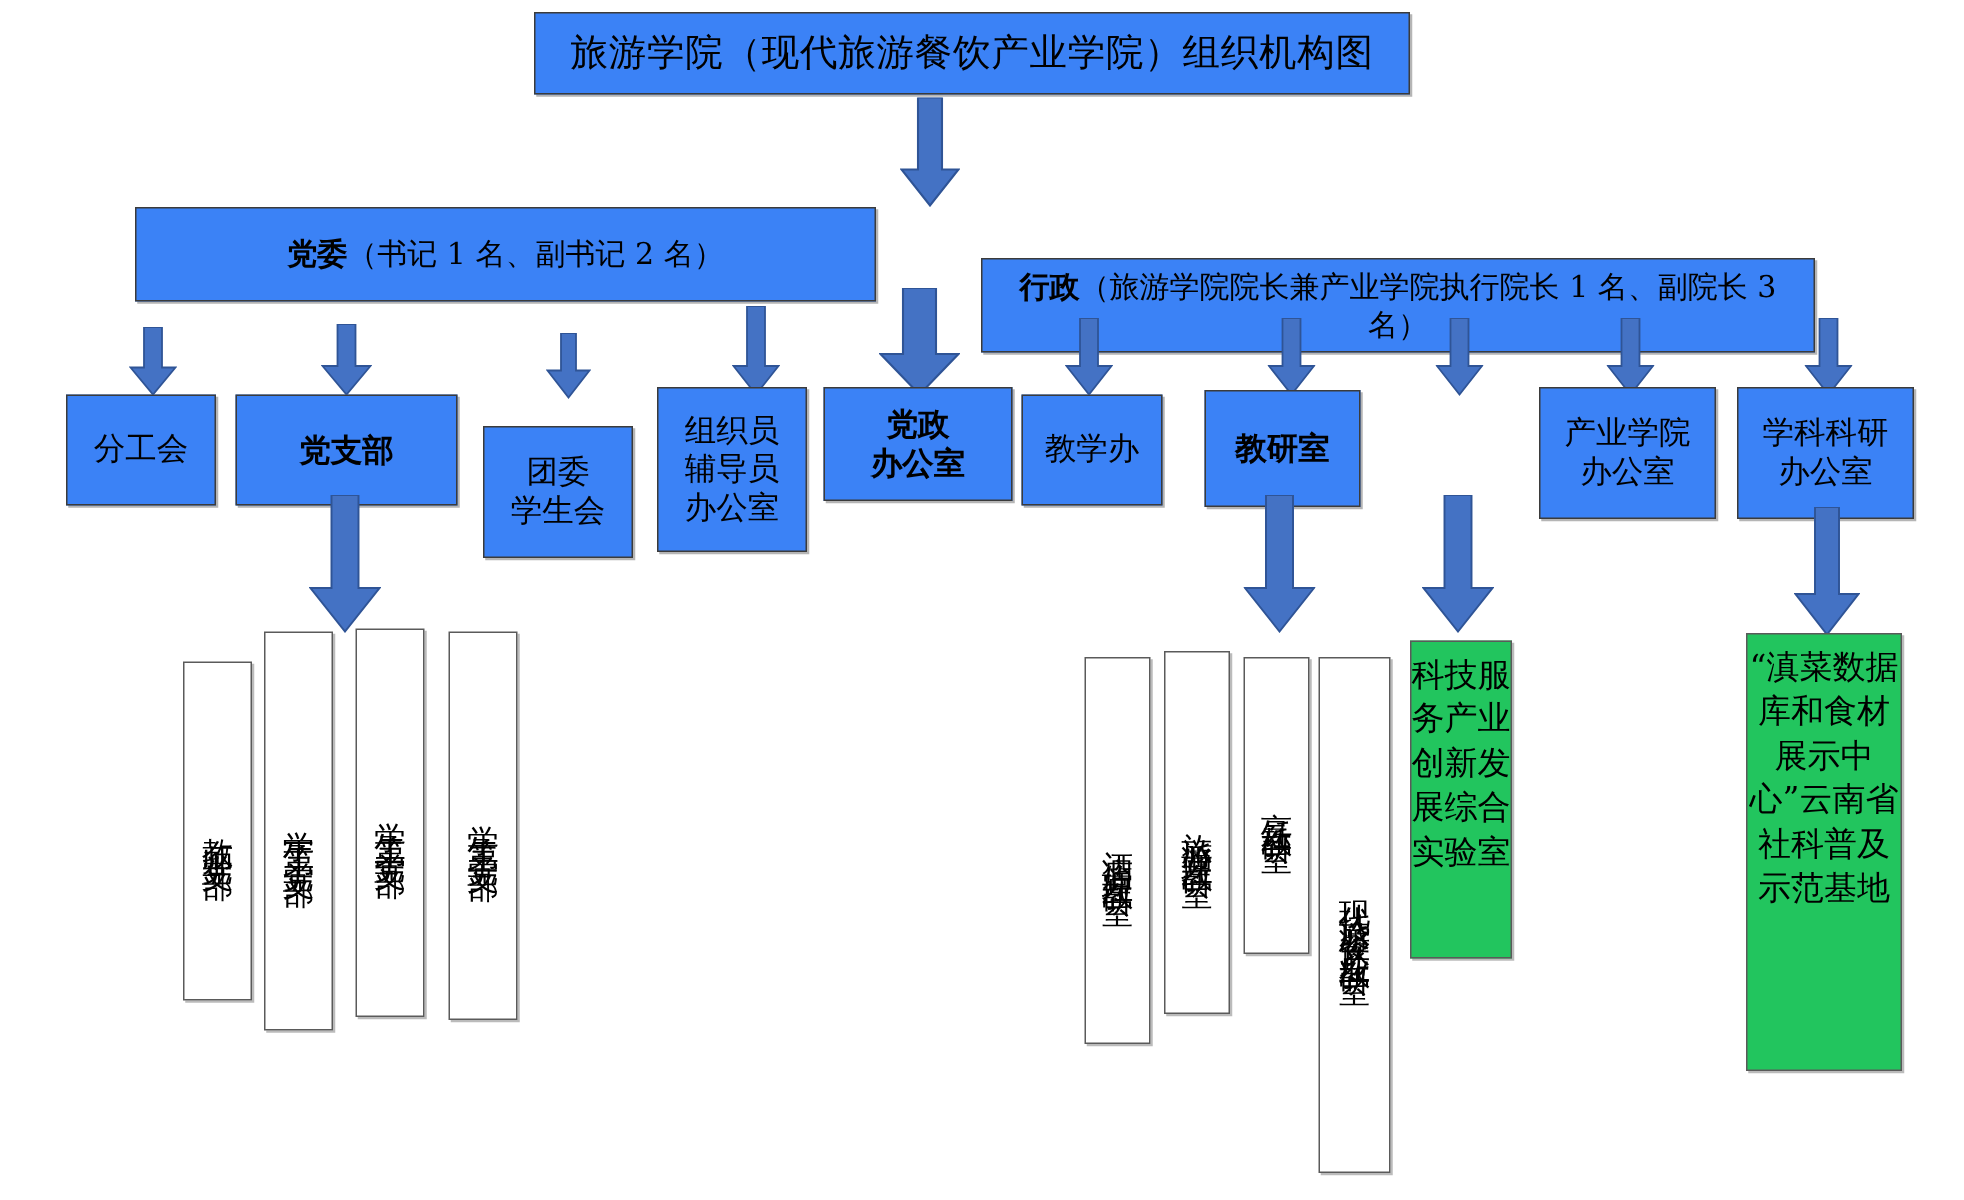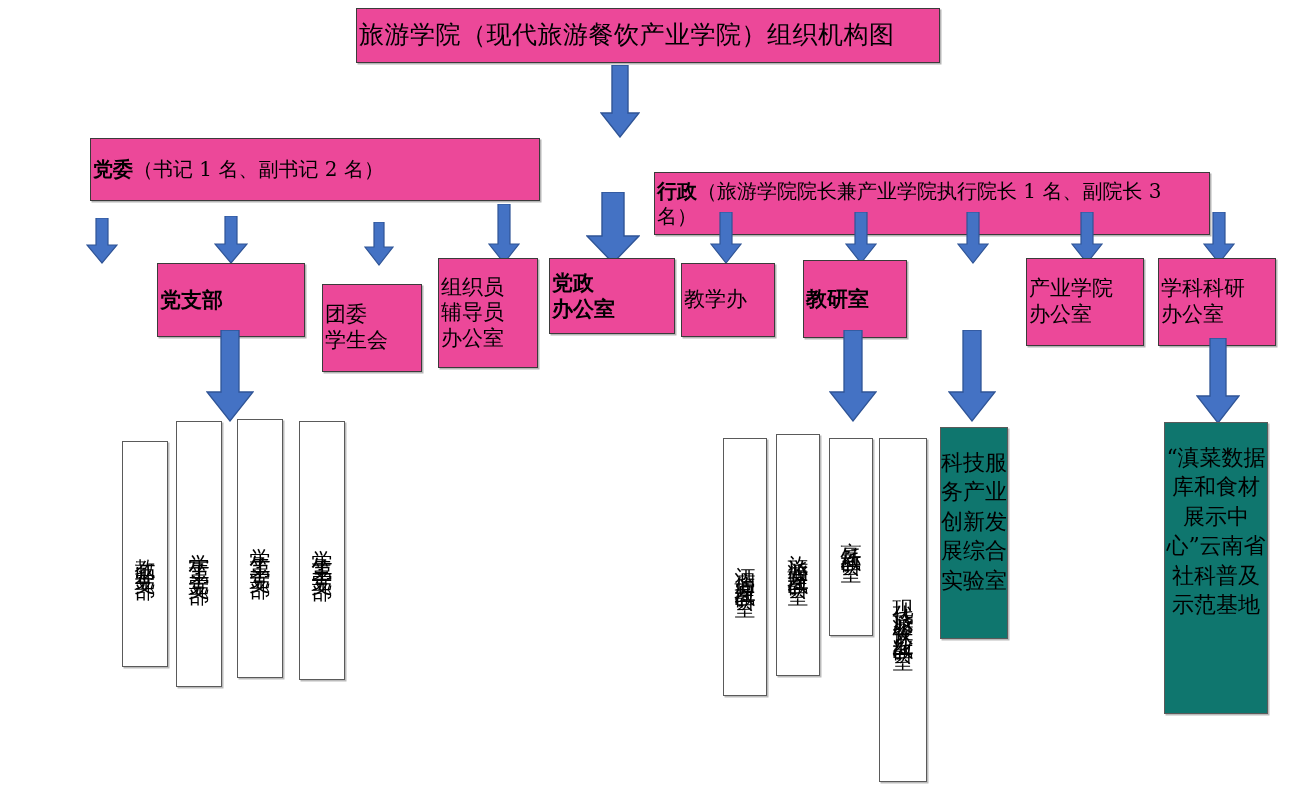--- a/index.html
+++ b/index.html
@@ -9,24 +9,25 @@
     font-family:"DejaVu Serif","Liberation Serif",serif;
     color:#000000;
     overflow:hidden;
   }
   #stage{position:relative;width:1309px;height:800px;}
 
   .box{
     position:absolute;
     box-sizing:border-box;
     border:1px solid #3b3b3b;
-    background:#ec4899;
+    background:#3b82f6;
     display:flex;
     align-items:center;
     justify-content:center;
+    text-align:center;
     line-height:1.22;
     color:#000;
     box-shadow:1.5px 1.5px 0 rgba(120,120,120,.55);
   }
   .box .txt{display:block;width:100%;padding:0 2px;}
 
   .title-box{font-size:25px;letter-spacing:.5px;}
   .hdr-box{font-size:20px;}
   .hdr-box .lead{font-weight:bold;}
   .unit-box{font-size:21px;}
@@ -47,28 +48,28 @@
     line-height:1.05;
     letter-spacing:5px;
     box-shadow:1.5px 1.5px 0 rgba(120,120,120,.5);
   }
 
   
   .nbox{
     position:absolute;
     box-sizing:border-box;
     border:1px solid #5a5a5a;
-    background:#0f766e;
+    background:#22c55e;
     display:flex;
     align-items:flex-start;
     justify-content:center;
     text-align:center;
     font-size:22px;
     line-height:1.34;
-    padding-top:20px;
+    padding-top:8px;
     box-shadow:1.5px 1.5px 0 rgba(120,120,120,.5);
   }
   .nbox .txt{word-break:break-all;}
 
   .arrow{position:absolute;}
   .arrow svg{display:block;width:100%;height:100%;}
 </style>
 </head>
 <body>
 
@@ -77,21 +78,21 @@
   <div class="box title-box" style="left:356px;top:8px;width:584px;height:55px;">
     <span class="txt">旅游学院（现代旅游餐饮产业学院）组织机构图</span>
   </div>
 
   <div class="arrow" style="left:600px;top:65px;width:40px;height:73px;">
     <svg viewBox="0 0 40 73" preserveAspectRatio="none">
       <polygon points="12,0 28,0 28,48 39,48 20,72 1,48 12,48" fill="#4472C4" stroke="#2F5496" stroke-width="1.4"></polygon>
     </svg>
   </div>
 
-  <div class="box hdr-box" style="left:90px;top:138px;width:450px;height:63px;">
+  <div class="box hdr-box" style="left:90px;top:138px;width:494px;height:63px;">
     <span class="txt">
       <span class="lead">党委</span><span>（书记 1 名、副书记 2 名）</span>
     </span>
   </div>
 
   <div class="box hdr-box" style="left:654px;top:138px;width:556px;height:63px;margin-top:34px;">
     <span class="txt">
       <span class="lead">行政</span><span>（旅游学院院长兼产业学院执行院长 1 名、副院长 3 名）</span>
     </span>
   </div>
@@ -142,20 +143,23 @@
     <svg viewBox="0 0 32 52" preserveAspectRatio="none">
       <polygon points="10,0 22,0 22,32 31,32 16,51 1,32 10,32" fill="#4472C4" stroke="#2F5496" stroke-width="1.2"></polygon>
     </svg>
   </div>
   <div class="arrow" style="left:1203px;top:212px;width:32px;height:52px;">
     <svg viewBox="0 0 32 52" preserveAspectRatio="none">
       <polygon points="10,0 22,0 22,32 31,32 16,51 1,32 10,32" fill="#4472C4" stroke="#2F5496" stroke-width="1.2"></polygon>
     </svg>
   </div>
 
+  <div class="box unit-box" style="left:44px;top:263px;width:100px;height:74px;">
+    <span class="txt">分工会</span>
+  </div>
 
   <div class="box unit-box bold" style="left:157px;top:263px;width:148px;height:74px;">
     <span class="txt">党支部</span>
   </div>
 
   <div class="box unit-box" style="left:322px;top:258px;width:100px;height:88px;margin-top:26px;">
     <span class="txt">
       <span>团委</span><br>
       <span>学生会</span>
     </span>

